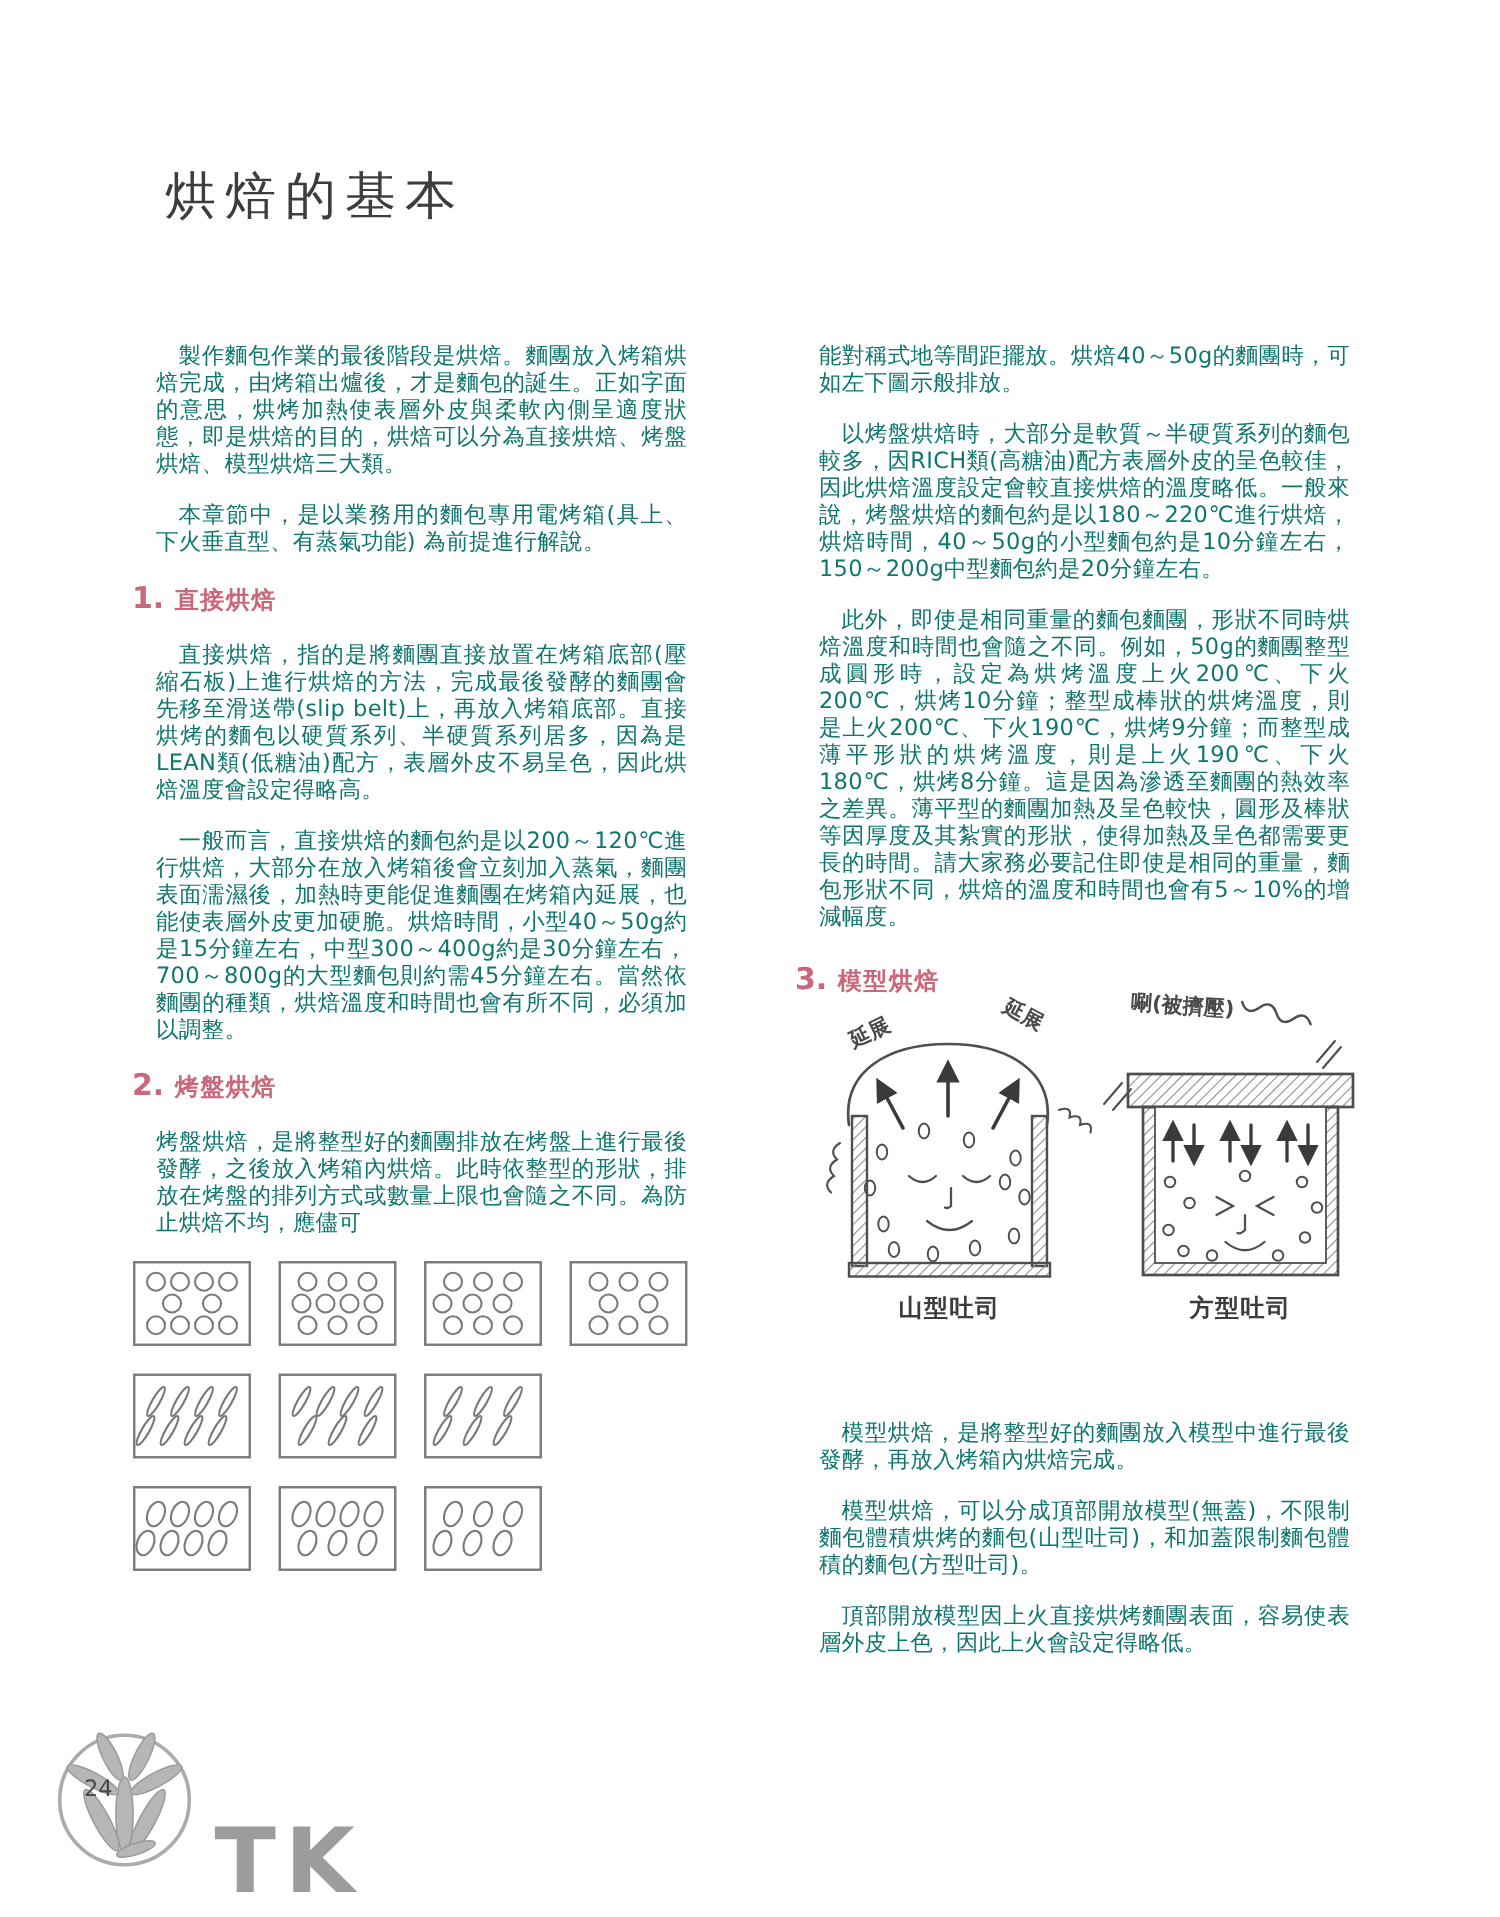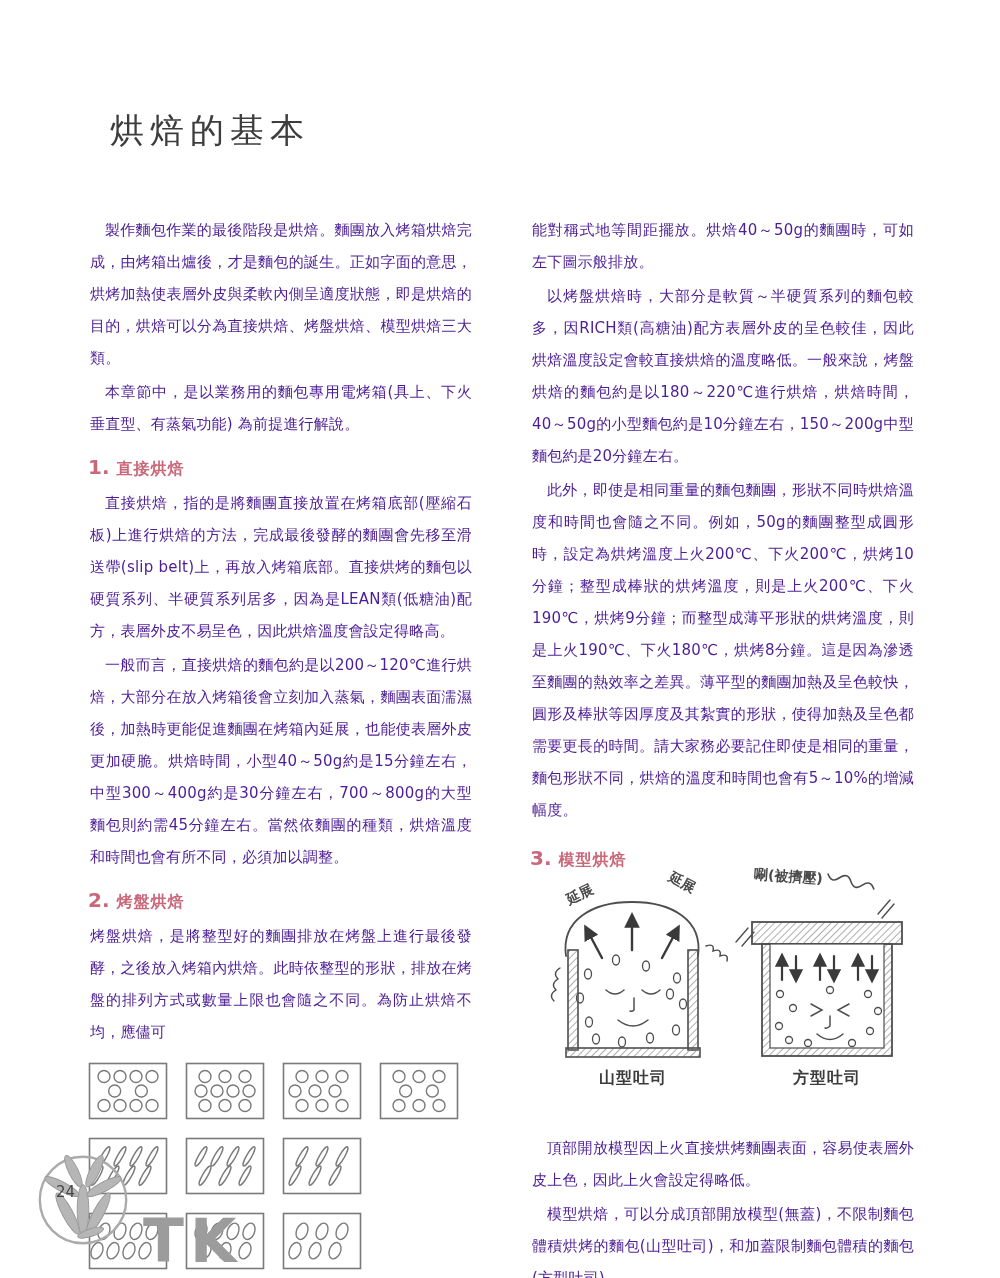--- a/index.html
+++ b/index.html
@@ -10,22 +10,22 @@
     color:#3c3c3c;
   }
   .page-title{
     position:absolute; left:88px; top:108px;
     font-size:34px; font-weight:400; letter-spacing:6px; color:#3d3d3d;margin-left:22px;
   }
   .col{position:absolute; top:212px; width:386px;}
   .col-left{left:88px;}
   .col-right{left:530px;}
   p.body{
-    margin:2px; font-size:15px; line-height:32px; text-align:justify;
-    color:#4c1d95; letter-spacing:0.2px;
+    margin:16px; font-size:15px; line-height:18px; text-align:justify;
+    color:#0f766e; letter-spacing:0.2px;
   }
   p.indent{text-indent:15px;}
   .sec-head{
     display:flex; align-items:baseline; gap:7px;
     margin:15px 0 7px 0; color:#c9687a;
   }
   .sec-head .num{font-size:20px; font-weight:700;}
   .sec-head .ttl{font-size:16px; font-weight:700; letter-spacing:1px;}
   
   .trays{margin-top:14px; display:flex; flex-direction:column; gap:17px;}
@@ -310,22 +310,23 @@
             <path d="M206,44 L218,30 M212,48 L224,34"></path>
             <path d="M348,16 L360,2 M352,20 L364,6"></path>
           </g>
         </g>
       </svg>
 
       <div class="fig-label label-mountain">山型吐司</div>
       <div class="fig-label label-square">方型吐司</div>
     </div>
 
+    <p class="body indent" style="margin-top:22px;">模型烘焙，是將整型好的麵團放入模型中進行最後發酵，再放入烤箱內烘焙完成。</p>
+    <p class="body indent">模型烘焙，可以分成頂部開放模型(無蓋)，不限制麵包體積烘烤的麵包(山型吐司)，和加蓋限制麵包體積的麵包(方型吐司)。</p>
     <p class="body indent">頂部開放模型因上火直接烘烤麵團表面，容易使表層外皮上色，因此上火會設定得略低。</p>
-    <p class="body indent">模型烘焙，可以分成頂部開放模型(無蓋)，不限制麵包體積烘烤的麵包(山型吐司)，和加蓋限制麵包體積的麵包(方型吐司)。</p>
   </div>
 
   <div class="logo">
     <svg width="96" height="100" viewBox="0 0 100 104">
       <circle cx="50" cy="52" r="45" fill="none" stroke="#ababab" stroke-width="2.5"></circle>
       <g fill="#b6b6b6" stroke="#999999" stroke-width="1">
         <ellipse cx="50" cy="62" rx="6" ry="26"></ellipse>
         <ellipse cx="34" cy="66" rx="5.5" ry="24" transform="rotate(-28 34 66)"></ellipse>
         <ellipse cx="66" cy="66" rx="5.5" ry="24" transform="rotate(28 66 66)"></ellipse>
         <ellipse cx="28" cy="38" rx="5" ry="20" transform="rotate(-62 28 38)"></ellipse>

